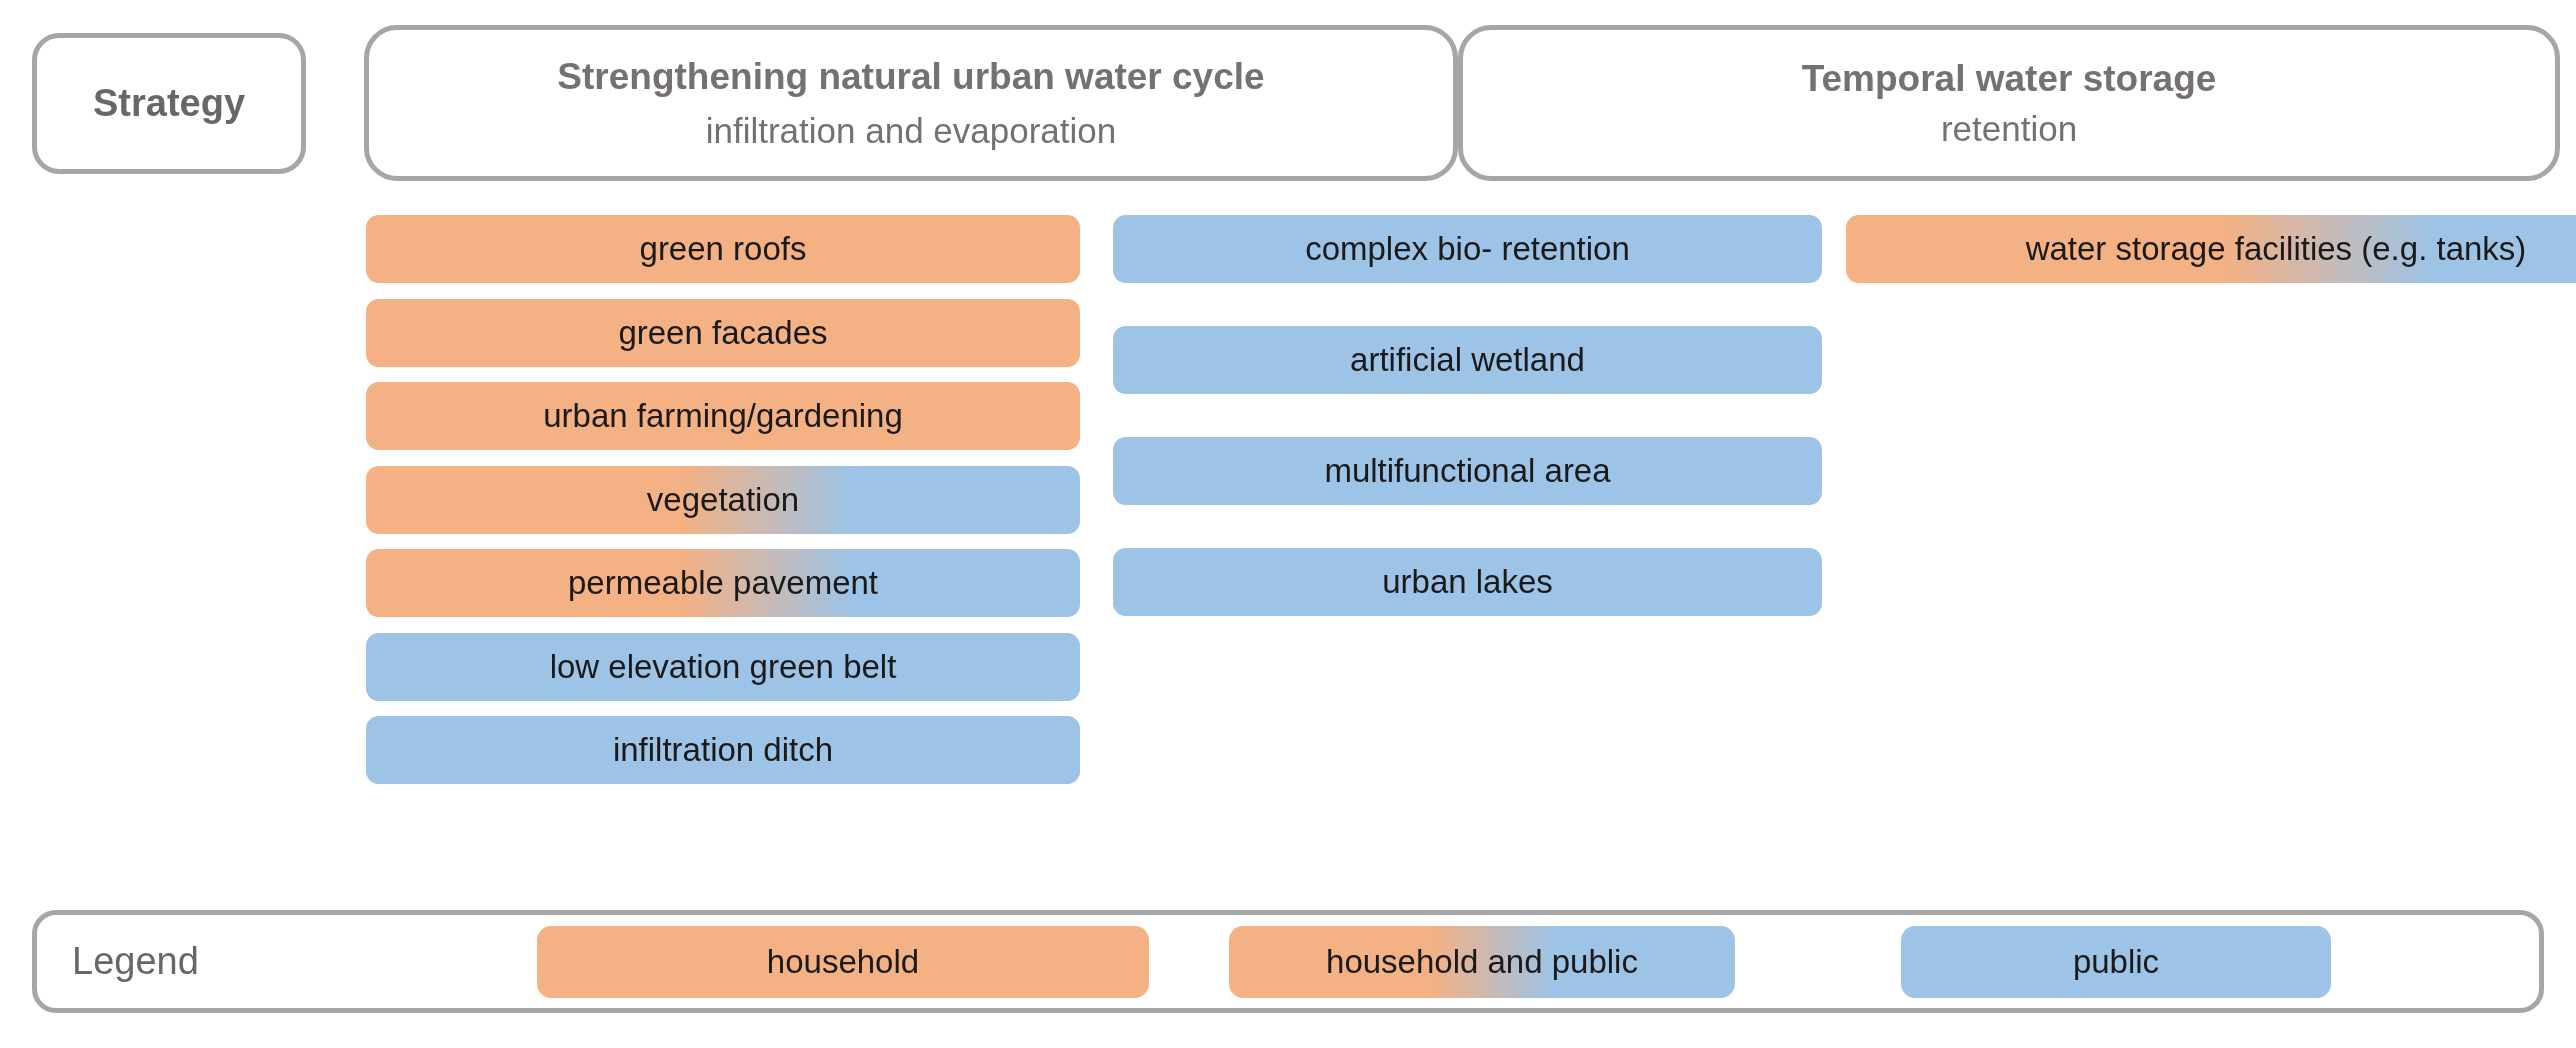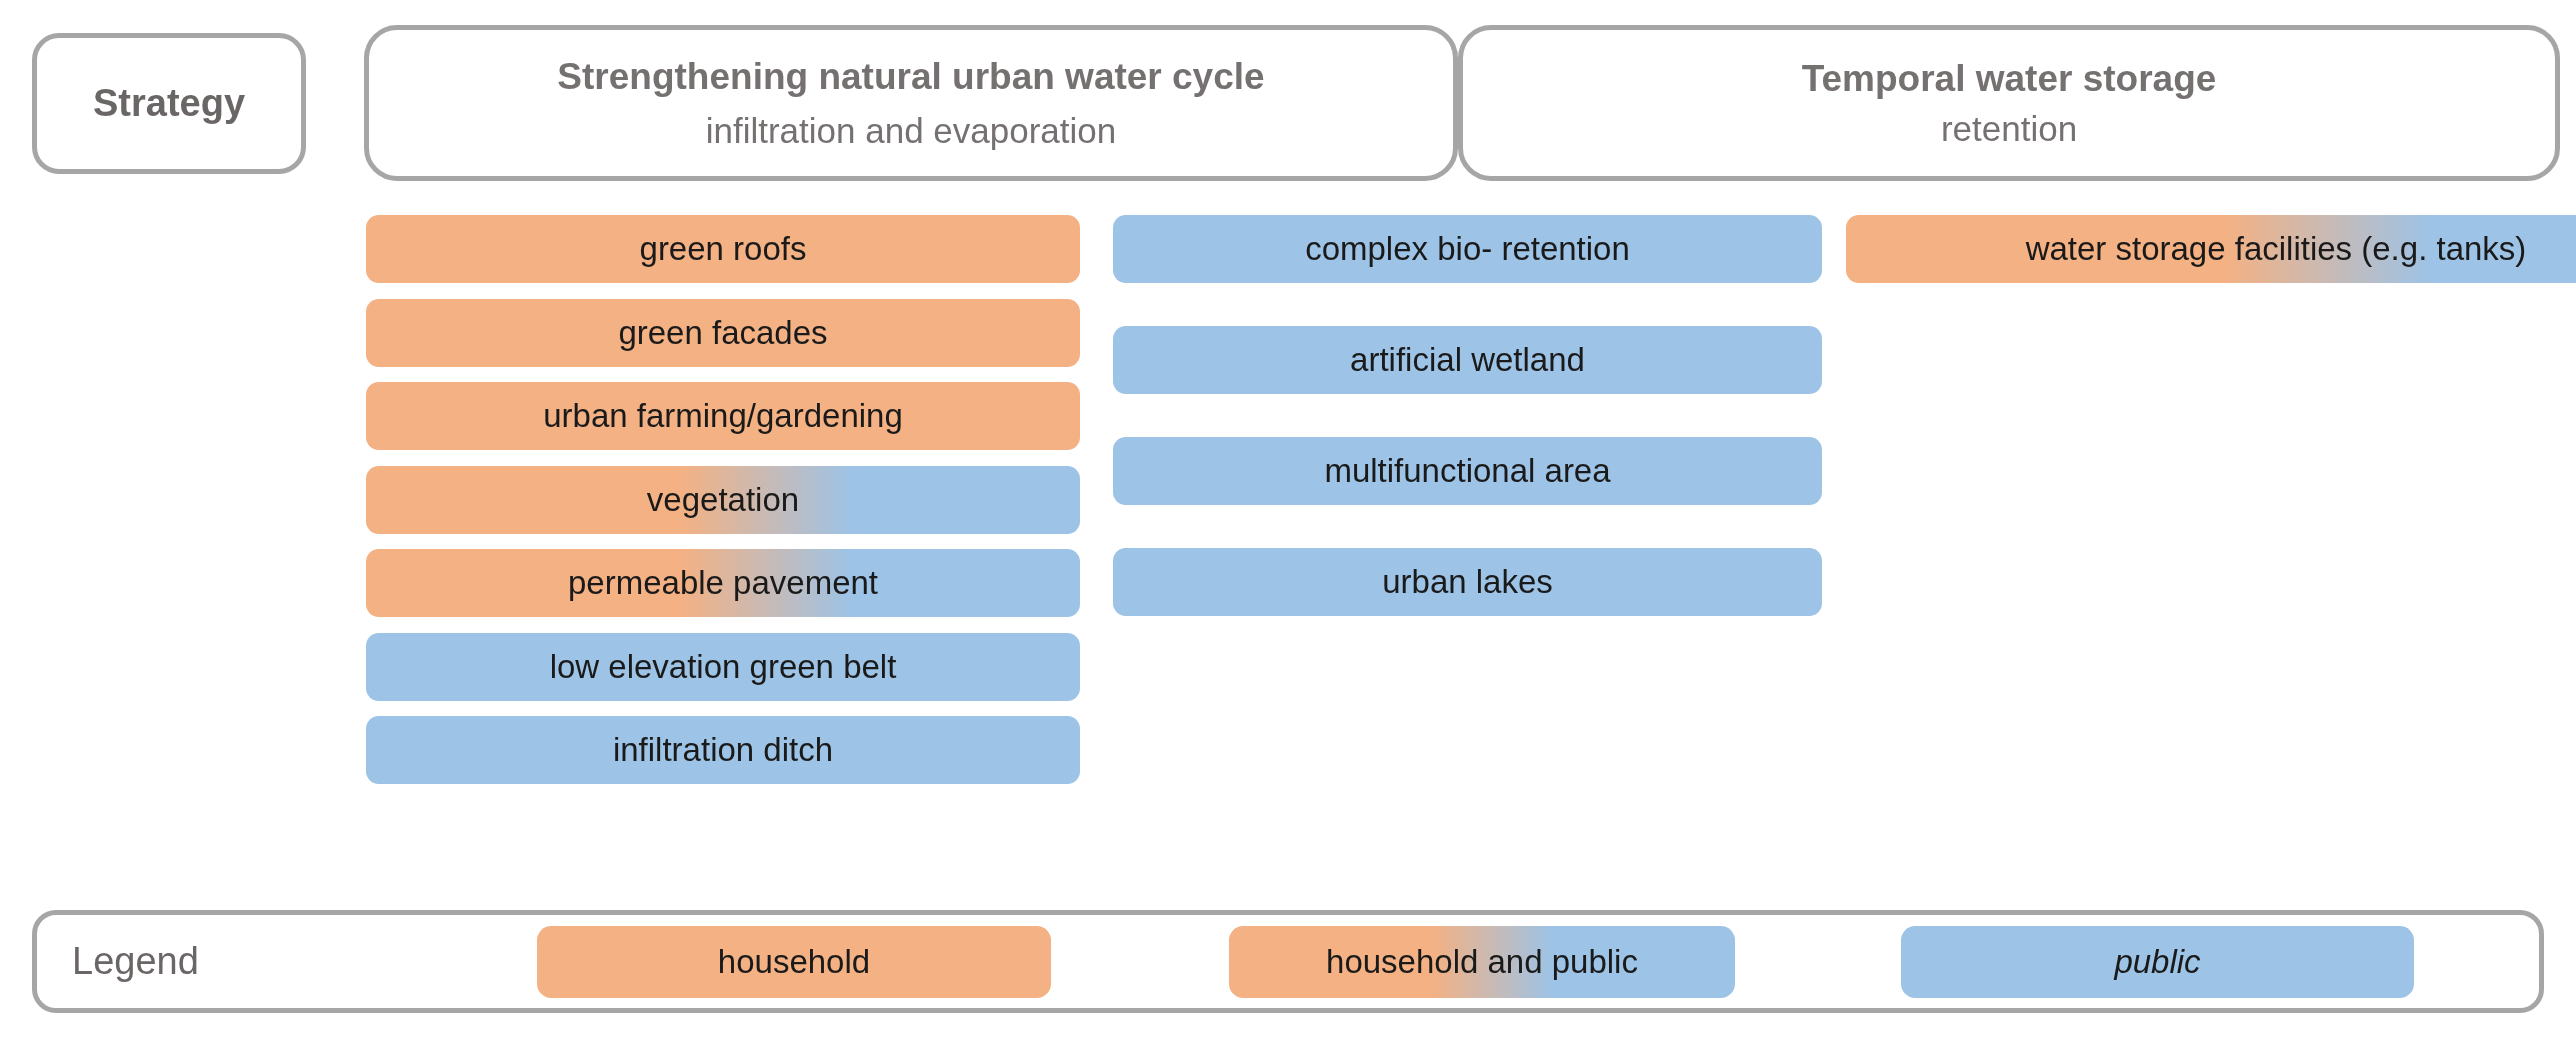--- a/index.html
+++ b/index.html
@@ -81,23 +81,23 @@
   .chip{
     position:absolute;top:926px;height:72px;border-radius:14.3px;
     display:flex;align-items:center;justify-content:center;
     font-size:33px;color:var(--c-item_text);
   }
   .chip[data-audience="household"]{background:var(--c-household);}
   .chip[data-audience="public"]{background:var(--c-public);}
   .chip[data-audience="household-and-public"]{
     background:linear-gradient(90deg,var(--c-household) 0%,var(--c-household) 40%,var(--c-public) 64%,var(--c-public) 100%);
   }
-  .chip.e0{left:537px;width:514px;}
+  .chip.e0{left:537px;width:612px;}
   .chip.e1{left:1229px;width:506px;}
-  .chip.e2{left:1901px;width:513px;font-style:italic;}
+  .chip.e2{left:1901px;width:430px;}
 </style>
 </head>
 <body>
 
 <div class="canvas">
 
   <div class="outlined strategy-box">
     <span class="lbl">Strategy</span>
   </div>
 

